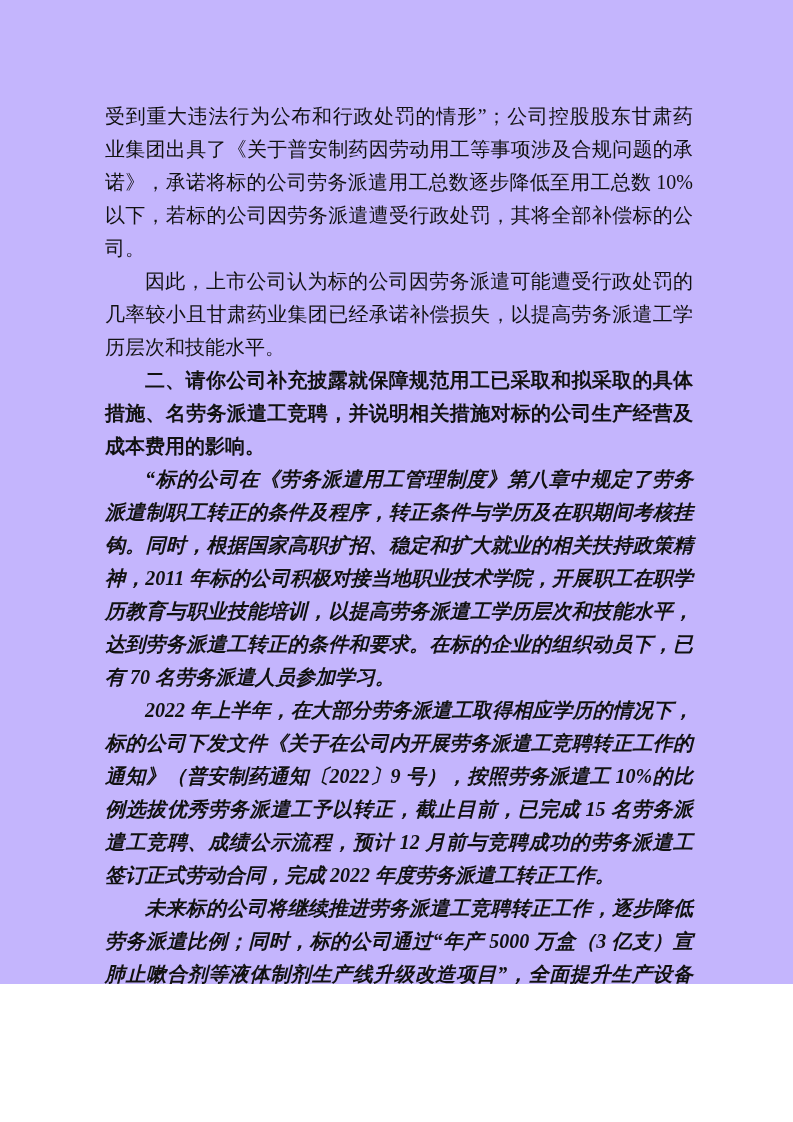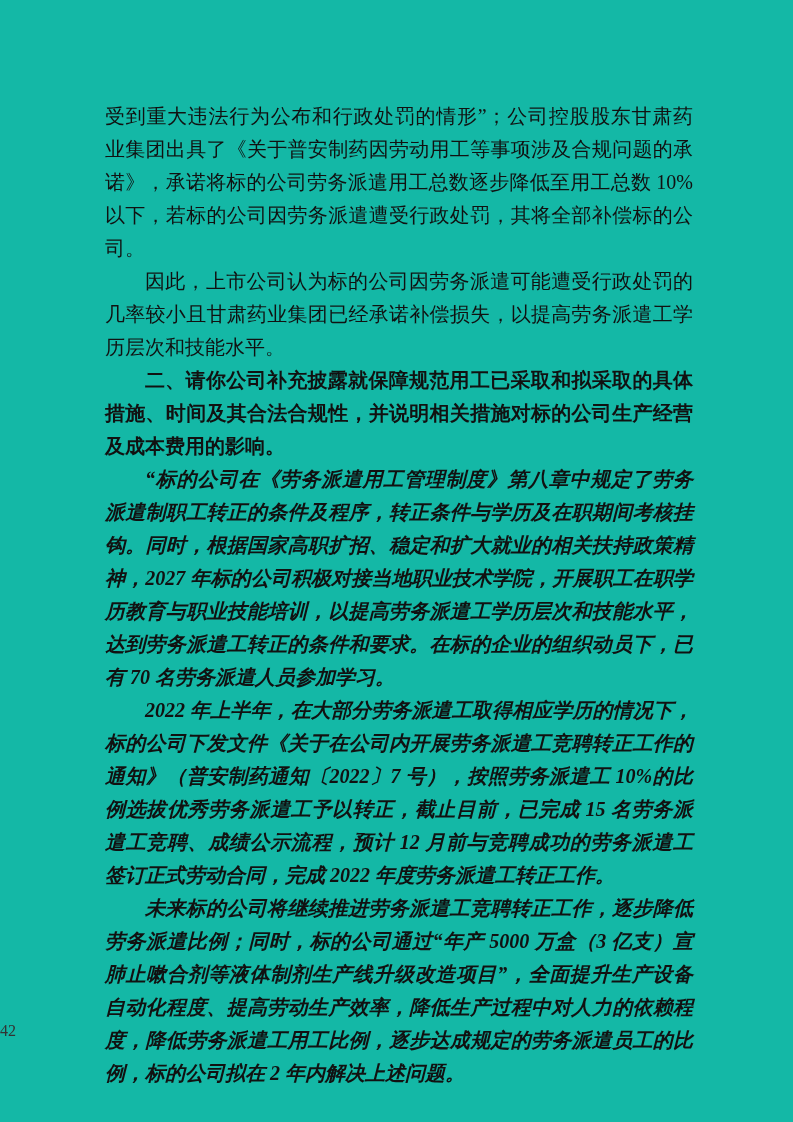--- a/index.html
+++ b/index.html
@@ -3,22 +3,22 @@
 <meta charset="utf-8">
 <style>
   html, body {
     margin: 0;
     padding: 0;
     background: #ffffff;
   }
   .page {
     position: relative;
     width: 793px;
-    height: 1122px;
-    background: #14b8a6;
+    height: 984px;
+    background: #c4b5fd;
     box-sizing: border-box;
     padding: 100px 100px 0 105px;
     overflow: hidden;
     font-family: "Liberation Serif", "DejaVu Serif", serif;
     color: #111111;
   }
   .content {
     width: 588px;
   }
   p.para {
@@ -55,21 +55,21 @@
     font-family: "Liberation Serif", "DejaVu Serif", serif;
   }
 </style>
 </head>
 <body>
 
 <div class="page">
   <div class="content">
     <p class="para body-text">受到重大违法行为公布和行政处罚的情形”；公司控股股东甘肃药业集团出具了《关于普安制药因劳动用工等事项涉及合规问题的承诺》，承诺将标的公司劳务派遣用工总数逐步降低至用工总数 10%以下，若标的公司因劳务派遣遭受行政处罚，其将全部补偿标的公司。</p>
     <p class="para body-text indent">因此，上市公司认为标的公司因劳务派遣可能遭受行政处罚的几率较小且甘肃药业集团已经承诺补偿损失，以提高劳务派遣工学历层次和技能水平。</p>
-    <p class="para question-heading indent">二、请你公司补充披露就保障规范用工已采取和拟采取的具体措施、时间及其合法合规性，并说明相关措施对标的公司生产经营及成本费用的影响。</p>
-    <p class="para quote-text indent">“标的公司在《劳务派遣用工管理制度》第八章中规定了劳务派遣制职工转正的条件及程序，转正条件与学历及在职期间考核挂钩。同时，根据国家高职扩招、稳定和扩大就业的相关扶持政策精神，2027 年标的公司积极对接当地职业技术学院，开展职工在职学历教育与职业技能培训，以提高劳务派遣工学历层次和技能水平，达到劳务派遣工转正的条件和要求。在标的企业的组织动员下，已有 70 名劳务派遣人员参加学习。</p>
-    <p class="para quote-text indent">2022 年上半年，在大部分劳务派遣工取得相应学历的情况下，标的公司下发文件《关于在公司内开展劳务派遣工竞聘转正工作的通知》（普安制药通知〔2022〕7 号），按照劳务派遣工 10%的比例选拔优秀劳务派遣工予以转正，截止目前，已完成 15 名劳务派遣工竞聘、成绩公示流程，预计 12 月前与竞聘成功的劳务派遣工签订正式劳动合同，完成 2022 年度劳务派遣工转正工作。</p>
+    <p class="para question-heading indent">二、请你公司补充披露就保障规范用工已采取和拟采取的具体措施、名劳务派遣工竞聘，并说明相关措施对标的公司生产经营及成本费用的影响。</p>
+    <p class="para quote-text indent">“标的公司在《劳务派遣用工管理制度》第八章中规定了劳务派遣制职工转正的条件及程序，转正条件与学历及在职期间考核挂钩。同时，根据国家高职扩招、稳定和扩大就业的相关扶持政策精神，2011 年标的公司积极对接当地职业技术学院，开展职工在职学历教育与职业技能培训，以提高劳务派遣工学历层次和技能水平，达到劳务派遣工转正的条件和要求。在标的企业的组织动员下，已有 70 名劳务派遣人员参加学习。</p>
+    <p class="para quote-text indent">2022 年上半年，在大部分劳务派遣工取得相应学历的情况下，标的公司下发文件《关于在公司内开展劳务派遣工竞聘转正工作的通知》（普安制药通知〔2022〕9 号），按照劳务派遣工 10%的比例选拔优秀劳务派遣工予以转正，截止目前，已完成 15 名劳务派遣工竞聘、成绩公示流程，预计 12 月前与竞聘成功的劳务派遣工签订正式劳动合同，完成 2022 年度劳务派遣工转正工作。</p>
     <p class="para quote-text indent">未来标的公司将继续推进劳务派遣工竞聘转正工作，逐步降低劳务派遣比例；同时，标的公司通过“年产 5000 万盒（3 亿支）宣肺止嗽合剂等液体制剂生产线升级改造项目”，全面提升生产设备自动化程度、提高劳动生产效率，降低生产过程中对人力的依赖程度，降低劳务派遣工用工比例，逐步达成规定的劳务派遣员工的比例，标的公司拟在 2 年内解决上述问题。</p>
 
   </div>
 
   <div class="footer">42</div>
 </div>
 
 </body></html>

